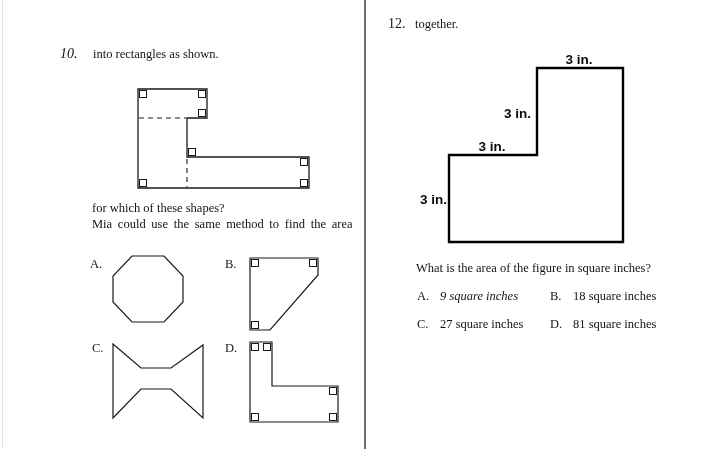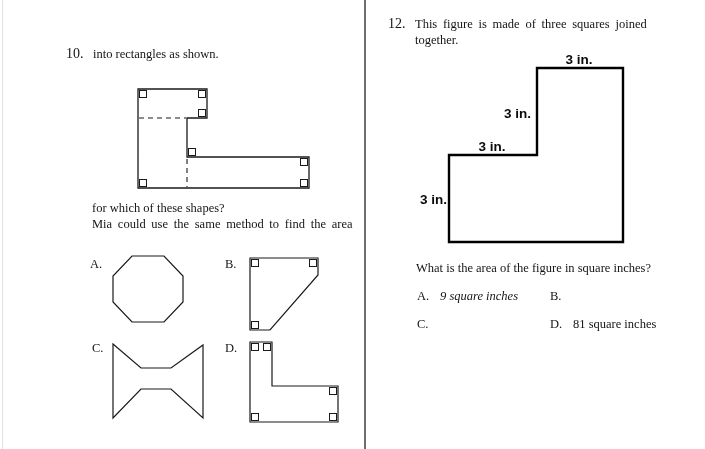--- a/index.html
+++ b/index.html
@@ -26,21 +26,21 @@
   .bold-outline{fill:none;stroke:#000000;stroke-width:2.4;}
   .dim-label{font-family:"Liberation Sans",sans-serif;font-weight:bold;font-size:13.5px;fill:#0a0a0a;}
 </style>
 </head>
 <body>
 
 <div class="page">
   <div class="edge-line"></div>
   <div class="divider"></div>
 
-  <div class="qnum" style="left:66px;top:46px;">10.</div>
+  <div class="qnum" style="left:60px;top:46px;font-style:italic;">10.</div>
 
   <div class="para" style="left:93px;top:46px;width:270px;">
     <span class="ln">into rectangles as shown.</span>
   </div>
 
   <svg style="left:130px;top:83px;" width="185" height="112" viewBox="130 83 185 112">
     <polygon class="outline" points="138,89 207,89 207,118 187,118 187,157 309,157 309,188 138,188"></polygon>
     <line class="dash" x1="139" y1="118" x2="186" y2="118"></line>
     <line class="dash" x1="187" y1="159" x2="187" y2="187"></line>
     <rect class="marker" x="139.5" y="90.5" width="7" height="7"></rect>
@@ -81,33 +81,34 @@
     <rect class="marker" x="251.5" y="343.5" width="7" height="7"></rect>
     <rect class="marker" x="263.5" y="343.5" width="7" height="7"></rect>
     <rect class="marker" x="329.5" y="387.5" width="7" height="7"></rect>
     <rect class="marker" x="329.5" y="413.5" width="7" height="7"></rect>
     <rect class="marker" x="251.5" y="413.5" width="7" height="7"></rect>
   </svg>
 
   <div class="qnum" style="left:388px;top:16px;">12.</div>
 
   <div class="para" style="left:415px;top:16px;width:243px;">
-    <span class="ln stretch">This figure is made of three squares joined</span>
     <span class="ln">together.</span>
   </div>
 
   <svg style="left:405px;top:48px;" width="228" height="200" viewBox="405 48 228 200">
     <polygon class="bold-outline" points="537,68 623,68 623,242 449,242 449,155 537,155"></polygon>
     <text class="dim-label" x="579" y="64" text-anchor="middle">3 in.</text>
     <text class="dim-label" x="531" y="118" text-anchor="end">3 in.</text>
     <text class="dim-label" x="492" y="151" text-anchor="middle">3 in.</text>
     <text class="dim-label" x="447" y="204" text-anchor="end">3 in.</text>
   </svg>
 
   <div class="para oneline" style="left:416px;top:260px;">What is the area of the figure in square inches?</div>
 
   <div class="choice-label" style="left:417px;top:288px;">A.</div>
   <div class="choice-text" style="left:440px;top:288px;font-style:italic;">9 square inches</div>
   <div class="choice-label" style="left:550px;top:288px;">B.</div>
+  <div class="choice-text" style="left:573px;top:288px;">18 square inches</div>
   <div class="choice-label" style="left:417px;top:316px;">C.</div>
+  <div class="choice-text" style="left:440px;top:316px;">27 square inches</div>
   <div class="choice-label" style="left:550px;top:316px;">D.</div>
   <div class="choice-text" style="left:573px;top:316px;text-align:right;">81 square inches</div>
 </div>
 
 </body></html>

